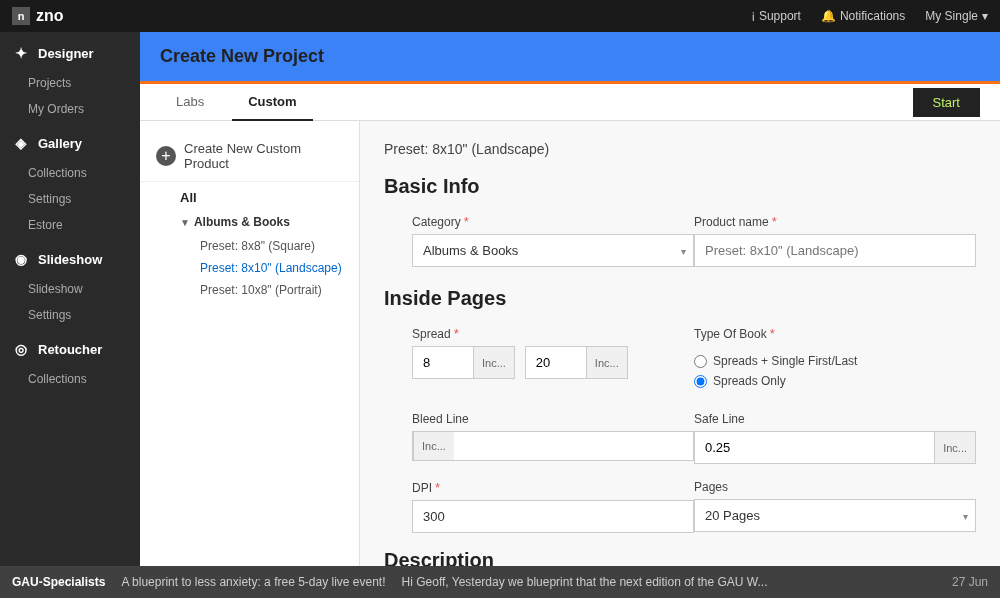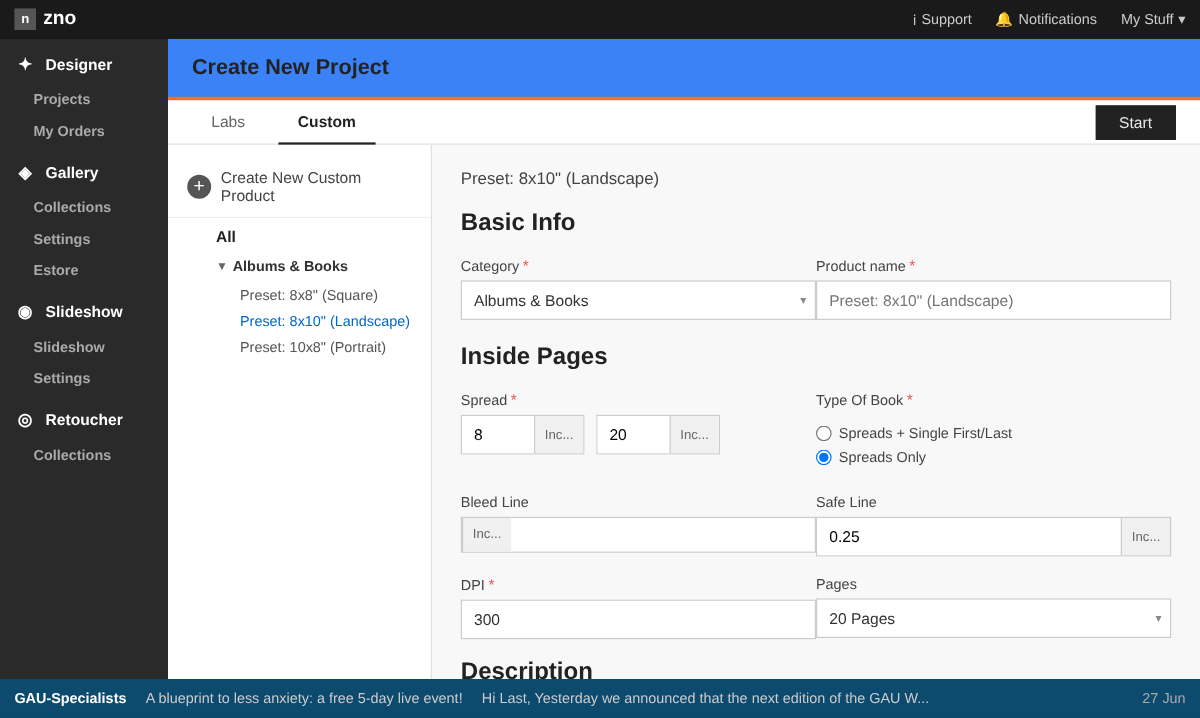--- a/index.html
+++ b/index.html
@@ -77,21 +77,20 @@
     .sidebar-section-header .icon {
       width: 18px; height: 18px;
       display: flex; align-items: center; justify-content: center;
       font-size: 14px;
     }
     .sidebar-sub-item {
       padding: 6px 12px 6px 28px;
       font-size: 12px;
       color: #aaa;
       cursor: pointer;
-      font-weight: bold;
     }
 
     
     .main-content {
       flex: 1;
       overflow-y: auto;
       background: #f0f0f0;
     }
 
     
@@ -124,21 +123,21 @@
       margin-bottom: -1px;
     }
     .tab-item.active {
       color: #222;
       font-weight: 600;
       border-bottom: 2px solid #222;
     }
     .start-btn {
       margin-left: auto;
       background: #222;
-      color: #e5e5e5;
+      color: #bef264;
       border: none;
       padding: 7px 20px;
       font-size: 13px;
       cursor: pointer;
       font-weight: 500;
       align-self: center;
     }
 
     
     .content-area {
@@ -214,20 +213,21 @@
     .section-title {
       font-size: 20px;
       font-weight: 600;
       color: #222;
       margin-bottom: 16px;
     }
 
     .form-row {
       display: flex;
       margin-bottom: 16px;
+      margin-left: 28px;
     }
     .form-group {
       flex: 1;
     }
     .form-label {
       font-size: 12px;
       color: #444;
       margin-bottom: 5px;
       display: flex;
       align-items: center;
@@ -341,21 +341,21 @@
 
     
     .section-divider {
       margin: 20px 0 16px;
     }
 
     
     .bottom-bar {
       position: fixed;
       bottom: 0; left: 0; right: 0;
-      background: #0c4a6e;
+      background: #404040;
       color: #ccc;
       height: 32px;
       display: flex;
       align-items: center;
       font-size: 12px;
       padding: 0 12px;
       gap: 16px;
     }
     .bottom-bar-sender { color: #fff; font-weight: 600; }
     .bottom-bar-date { margin-left: auto; color: #aaa; }
@@ -371,21 +371,21 @@
   <div class="top-nav-right">
     <a href="#">
       <span>ℹ</span>
       <span>Support</span>
     </a>
     <a href="#">
       <span>🔔</span>
       <span>Notifications</span>
     </a>
     <a href="#">
-      <span>My Stuff</span>
+      <span>My Single</span>
       <span>▾</span>
     </a>
   </div>
 </nav>
 
 <div class="layout">
 
   <aside class="sidebar">
 
     <div class="sidebar-section-header">
@@ -558,15 +558,15 @@
 
         <div class="section-title">Description</div>
       </div>
     </div>
   </div>
 </div>
 
 <div class="bottom-bar">
   <span class="bottom-bar-sender">GAU-Specialists</span>
   <span>A blueprint to less anxiety: a free 5-day live event!</span>
-  <span>Hi Last, Yesterday we announced that the next edition of the GAU W...</span>
+  <span>Hi Geoff, Yesterday we blueprint that the next edition of the GAU W...</span>
   <span class="bottom-bar-date">27 Jun</span>
 </div>
 
 </body></html>

